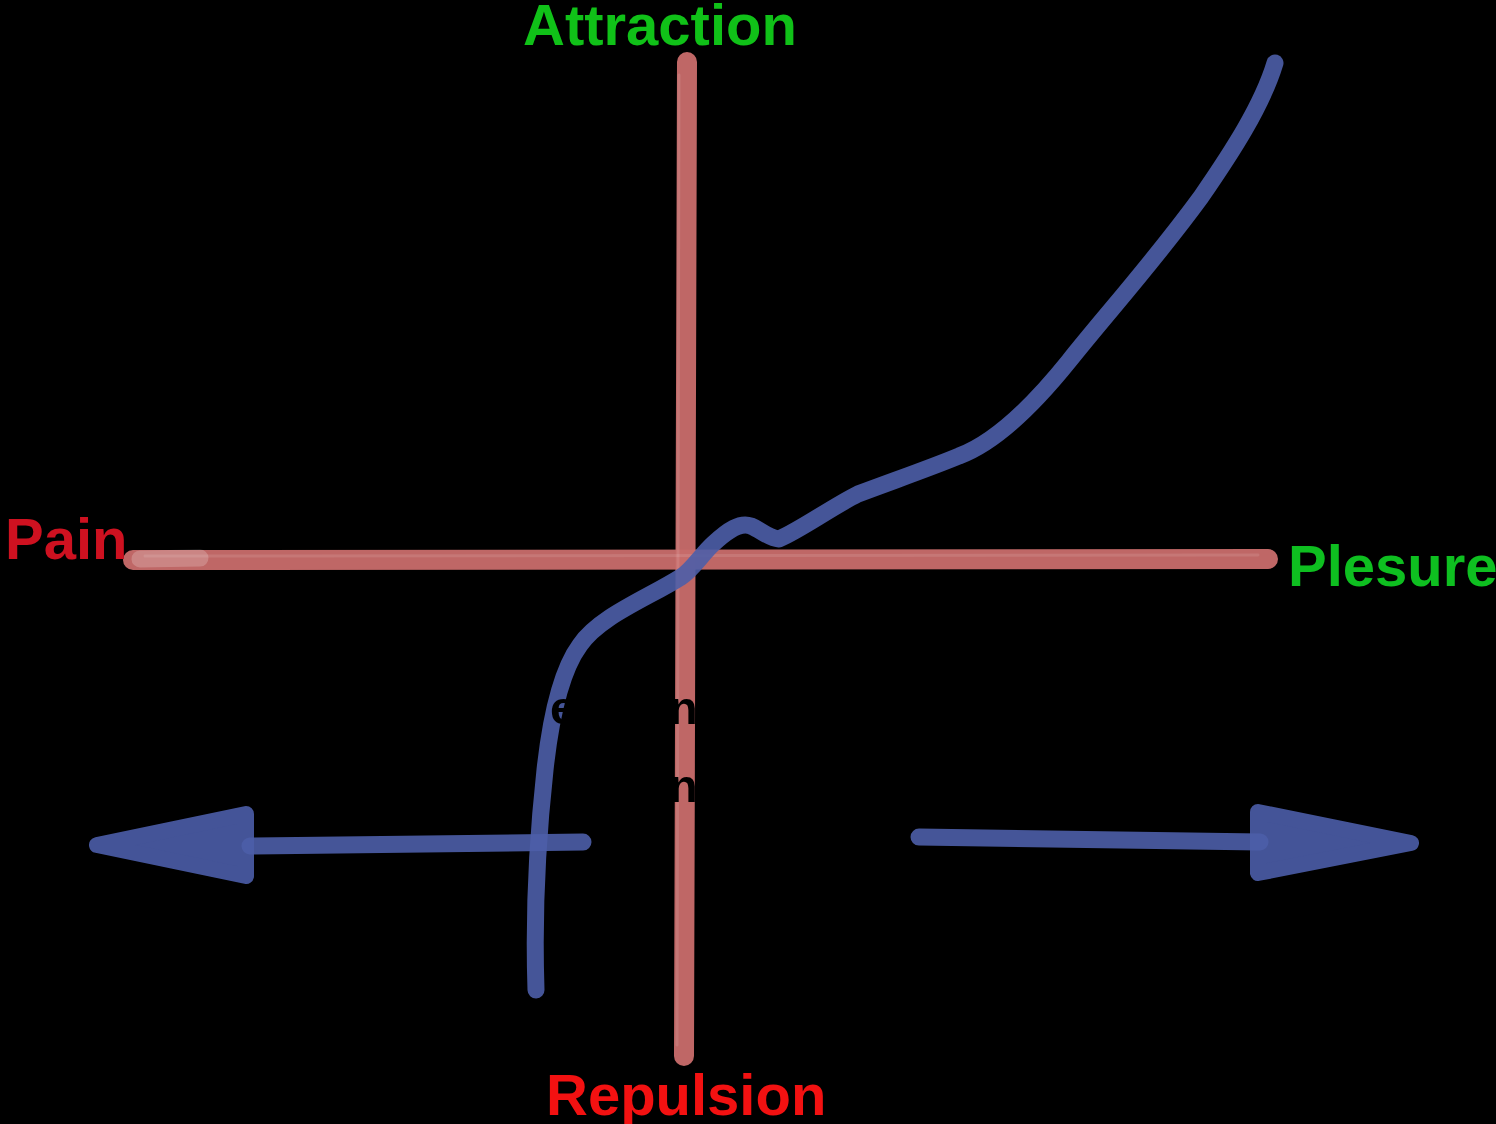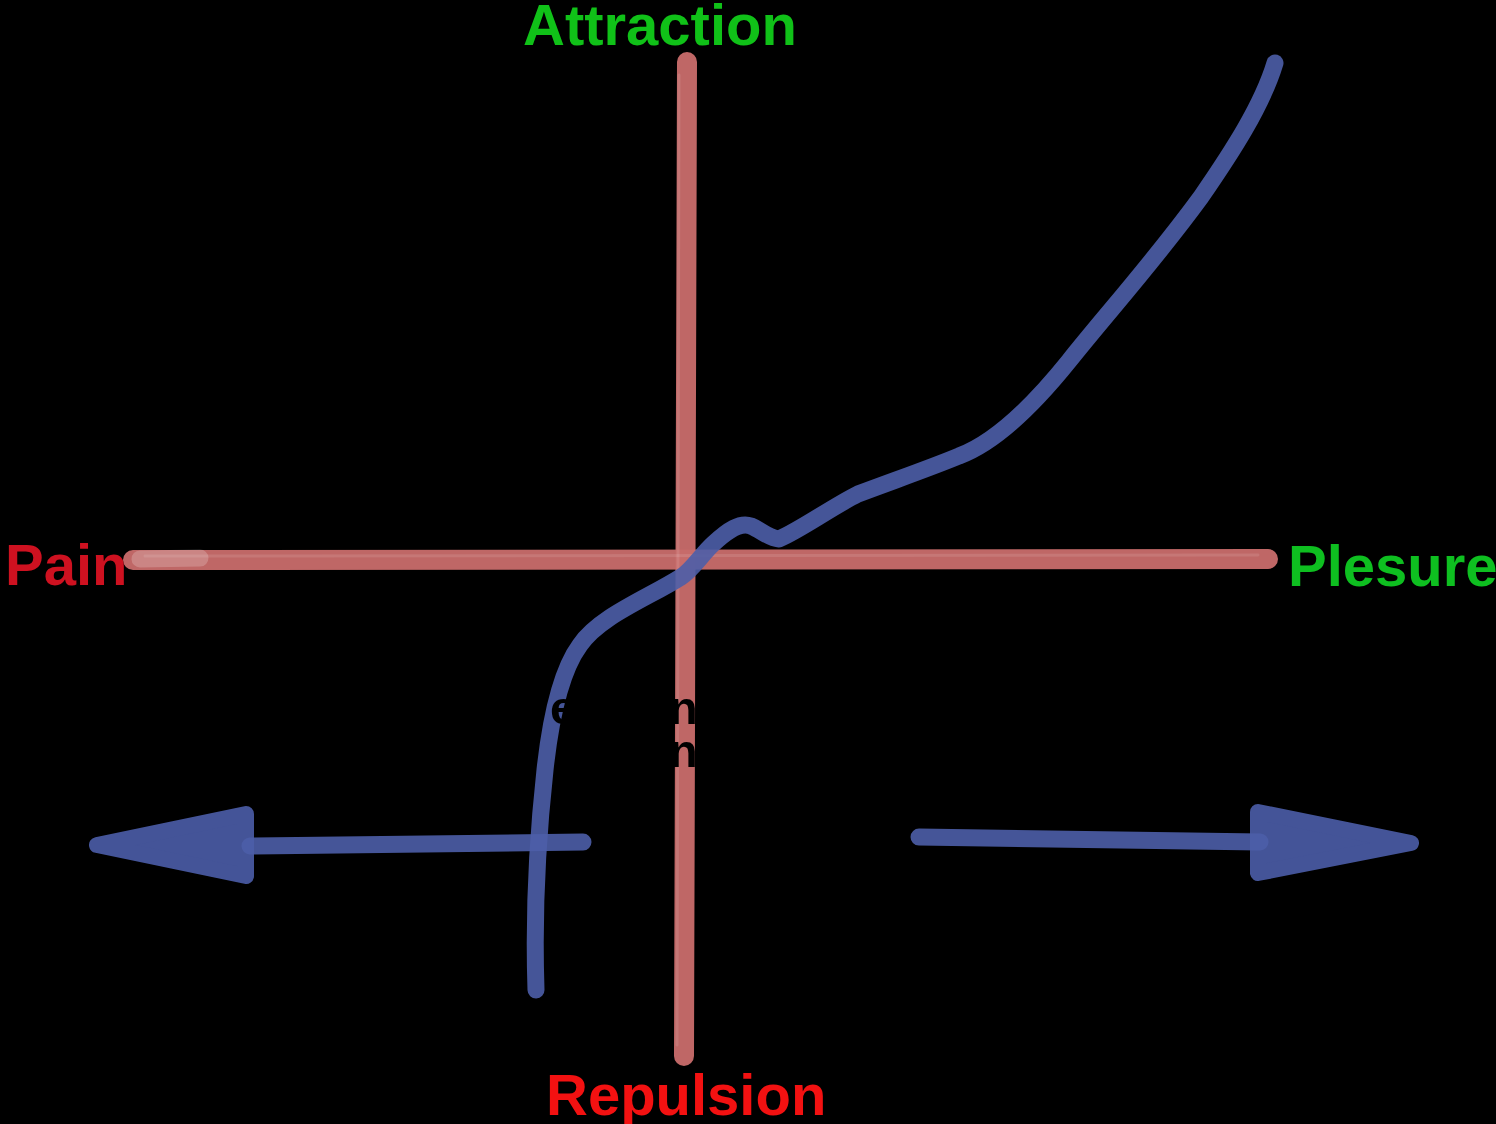--- a/index.html
+++ b/index.html
@@ -65,35 +65,35 @@
   }
   .axis-label{
     position:absolute;
     font-weight:700;
     font-size:58px;
     line-height:1;
     white-space:nowrap;
     letter-spacing:0px;
   }
   .label-attraction{color:var(--color-attraction);left:523px;top:-4px;}
-  .label-pain{color:var(--color-pain);left:5px;top:536px;}
+  .label-pain{color:var(--color-pain);left:5px;top:510px;}
   .label-plesure{color:var(--color-plesure);left:1288px;top:537px;}
   .label-repulsion{color:var(--color-repulsion);left:546px;top:1066px;}
   .annotation-fragment{
     position:absolute;
     color:var(--color-annotation);
     font-weight:700;
     font-size:47px;
     line-height:1;
     white-space:nowrap;
     z-index:5;
   }
   .frag-1{left:550px;top:684px;}
   .frag-2{left:669px;top:684px;}
-  .frag-3{left:669px;top:727px;text-align:right;}
+  .frag-3{left:669px;top:762px;text-align:right;}
 </style>
 </head>
 <body>
 
 <div class="stage">
 
   <svg width="1496" height="1124" viewBox="0 0 1496 1124">
 
     <path class="axis-line" d="M687,62 L684,1056"></path>
 

